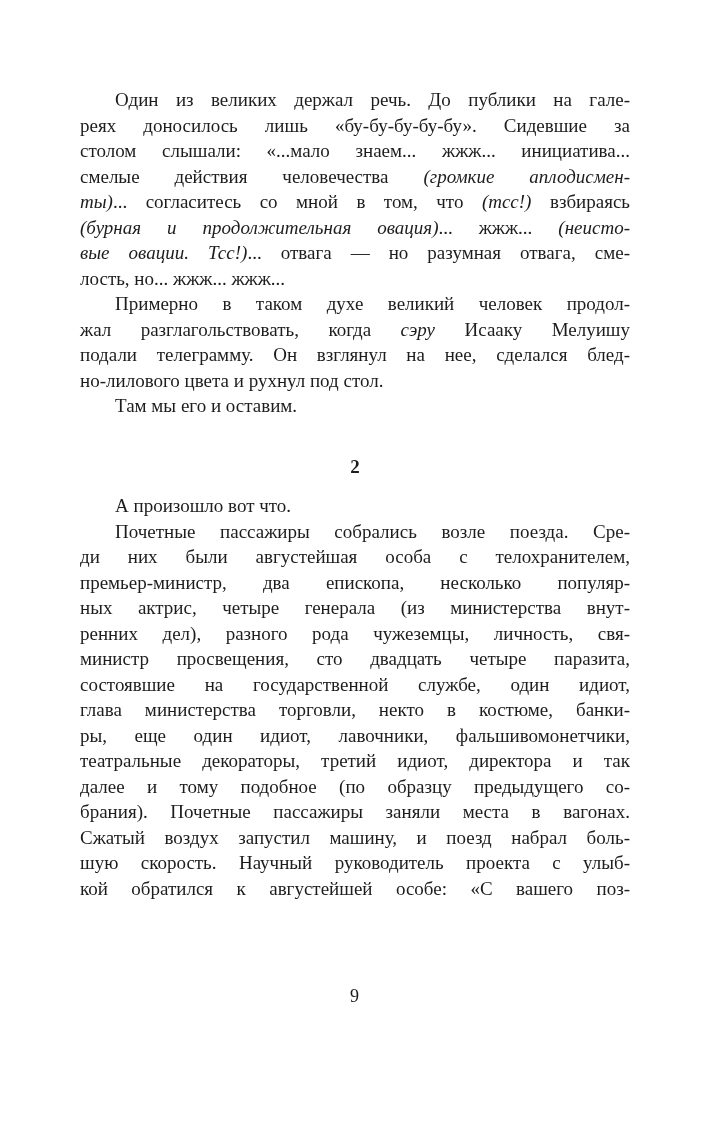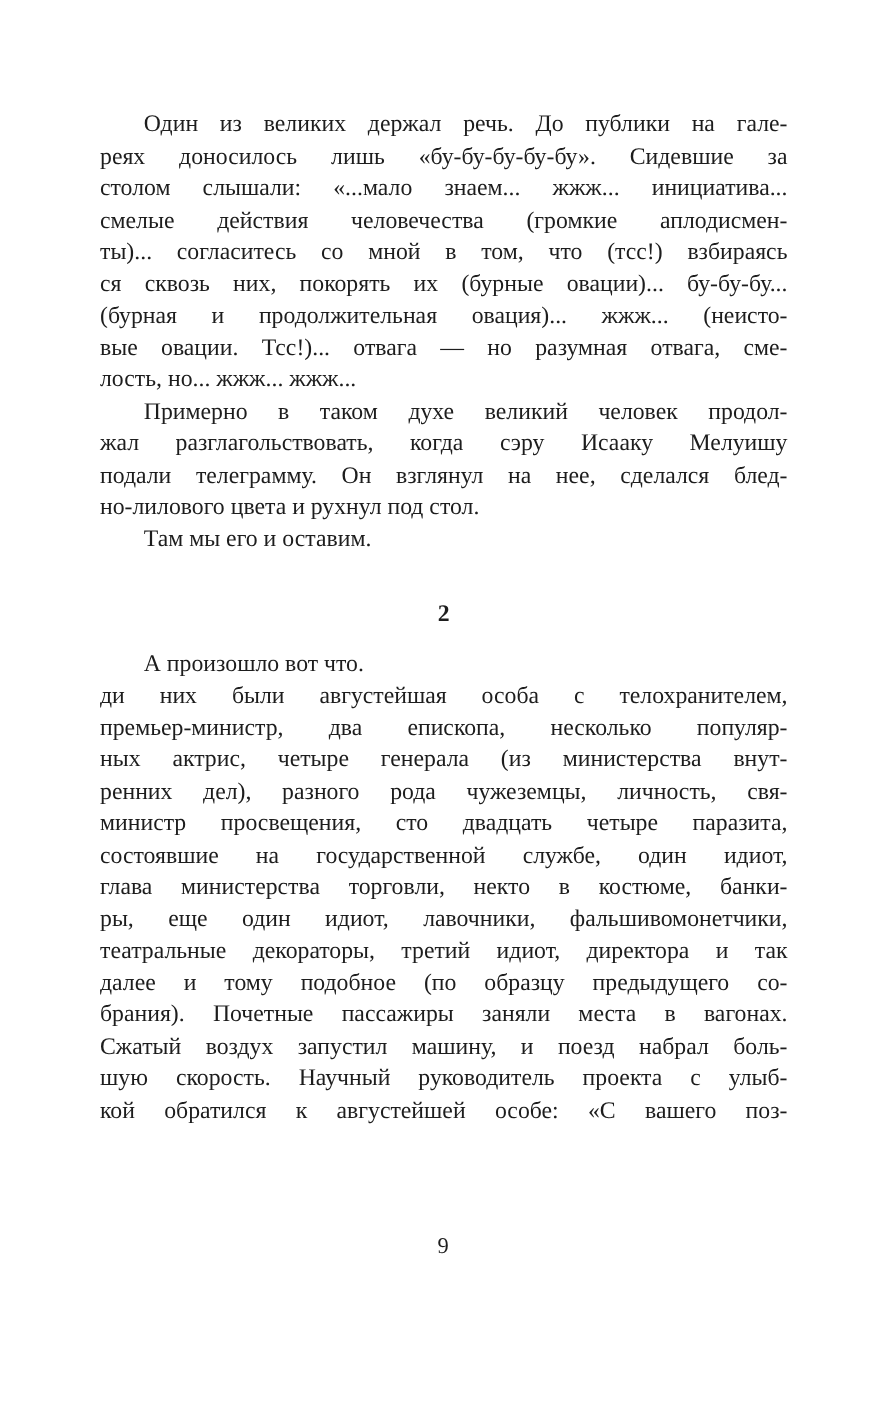--- a/index.html
+++ b/index.html
@@ -37,20 +37,21 @@
   .line.first {
     text-indent: 35px;
   }
   .line.last {
     text-align-last: left;
   }
   .line.last.hyphen-end {
     text-align-last: justify;
   }
   .italic {
+    font-style: italic;
   }
   .chapter-heading {
     text-align: center;
     text-align-last: center;
     font-weight: bold;
     font-size: 19px;
     line-height: 25.5px;
     margin-top: 35px;
     margin-bottom: 14px;
   }
@@ -68,39 +69,39 @@
 <body>
 
 <div class="book-page">
   <div class="text-block">
       <div class="paragraph">
         <div class="line first"><span>Один из великих держал речь. До публики на гале-</span></div>
         <div class="line"><span>реях доносилось лишь «бу-бу-бу-бу-бу». Сидевшие за</span></div>
         <div class="line"><span>столом слышали: «...мало знаем... жжж... инициатива...</span></div>
         <div class="line"><span>смелые действия человечества </span><span class="italic">(громкие аплодисмен-</span></div>
         <div class="line"><span class="italic">ты)</span><span>... согласитесь со мной в том, что </span><span class="italic">(тсс!)</span><span> взбираясь</span></div>
-        <div class="line"><span>ся сквозь них, покорять их </span><span class="italic">(бурные овации)</span><span>... бу-бу-бу...</span></div>
         <div class="line"><span class="italic">(бурная и продолжительная овация)</span><span>... жжж... </span><span class="italic">(неисто-</span></div>
         <div class="line"><span class="italic">вые овации. Тсс!)</span><span>... отвага — но разумная отвага, сме-</span></div>
         <div class="line last"><span>лость, но... жжж... жжж...</span></div>
       </div>
       <div class="paragraph">
         <div class="line first"><span>Примерно в таком духе великий человек продол-</span></div>
         <div class="line"><span>жал разглагольствовать, когда </span><span class="italic">сэру</span><span> Исааку Мелуишу</span></div>
         <div class="line"><span>подали телеграмму. Он взглянул на нее, сделался блед-</span></div>
         <div class="line last"><span>но-лилового цвета и рухнул под стол.</span></div>
       </div>
       <div class="paragraph">
         <div class="line first last"><span>Там мы его и оставим.</span></div>
       </div>
       <div class="chapter-heading">2</div>
       <div class="paragraph">
         <div class="line first last"><span>А произошло вот что.</span></div>
       </div>
       <div class="paragraph">
+        <div class="line first"><span>Почетные пассажиры собрались возле поезда. Сре-</span></div>
         <div class="line"><span>ди них были августейшая особа с телохранителем,</span></div>
         <div class="line"><span>премьер-министр, два епископа, несколько популяр-</span></div>
         <div class="line"><span>ных актрис, четыре генерала (из министерства внут-</span></div>
         <div class="line"><span>ренних дел), разного рода чужеземцы, личность, свя-</span></div>
         <div class="line"><span>министр просвещения, сто двадцать четыре паразита,</span></div>
         <div class="line"><span>состоявшие на государственной службе, один идиот,</span></div>
         <div class="line"><span>глава министерства торговли, некто в костюме, банки-</span></div>
         <div class="line"><span>ры, еще один идиот, лавочники, фальшивомонетчики,</span></div>
         <div class="line"><span>театральные декораторы, третий идиот, директора и так</span></div>
         <div class="line"><span>далее и тому подобное (по образцу предыдущего со-</span></div>

